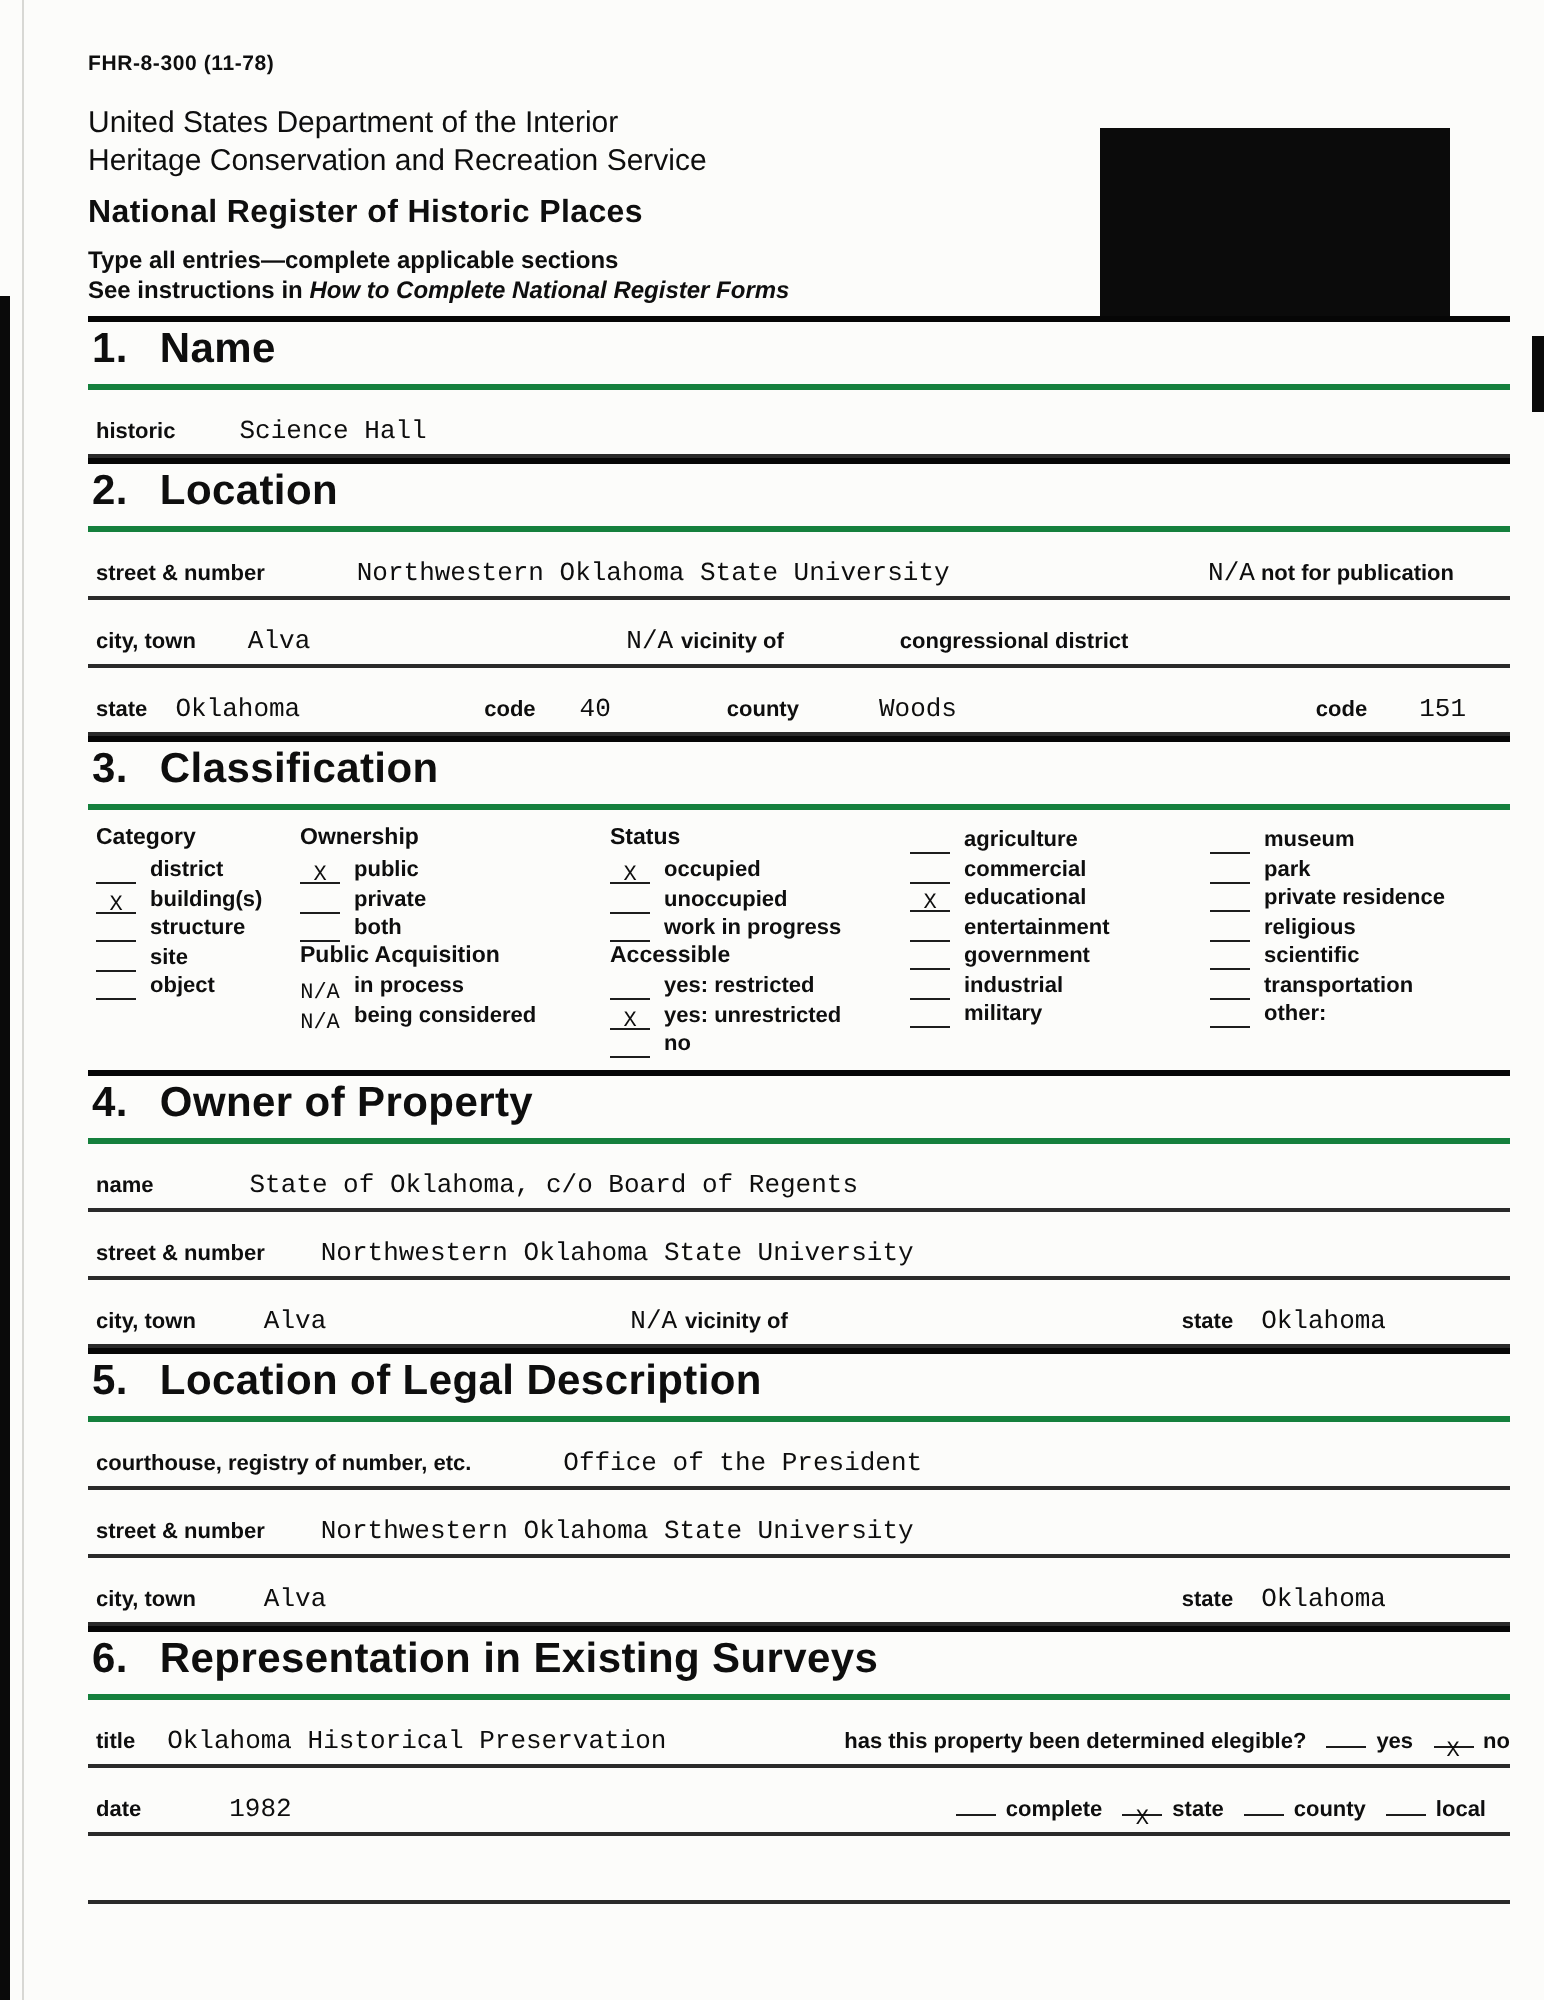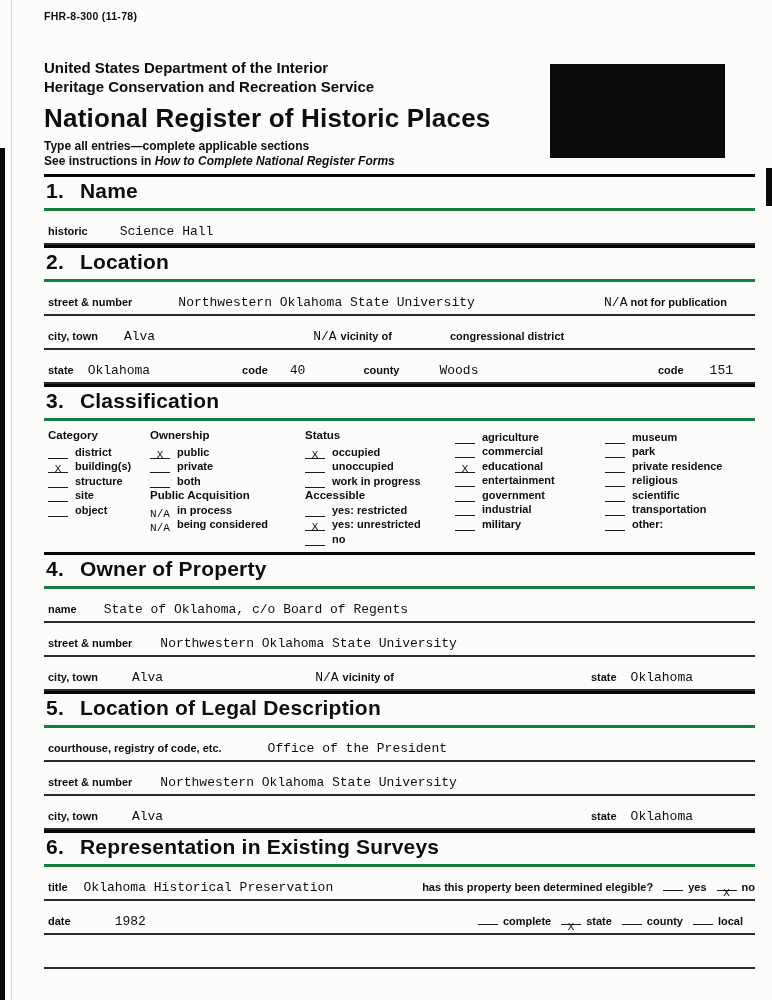--- a/index.html
+++ b/index.html
@@ -5,23 +5,23 @@
   html,body{margin:0;padding:0;}
   body{width:772px;height:1000px;background:#e9e9e7;overflow:hidden;
        font-family:"Liberation Sans",sans-serif;color:#0e0e0e;}
   .page{position:relative;width:772px;height:1000px;background:#fcfcfa;}
   
   .edge-left-bar{position:absolute;left:0;top:148px;bottom:0;width:5px;background:#0a0a0a;}
   .edge-left-line{position:absolute;left:11px;top:0;bottom:0;width:1px;background:#d8d8d4;}
   .edge-right-bar{position:absolute;right:0;top:168px;width:6px;height:38px;background:#0a0a0a;}
   .content{position:absolute;left:44px;top:0;width:711px;}
   
-  .form-number{margin-top:10px;font-size:10.5px;font-weight:bold;letter-spacing:.3px;}
-  .dept{margin-top:36px;font-size:15px;font-weight:bold;line-height:1.27;}
-  .big-title{margin-top:9px;font-size:26px;font-weight:bold;line-height:1.05;letter-spacing:.2px;}
+  .form-number{margin-top:26px;font-size:10.5px;font-weight:bold;letter-spacing:.3px;}
+  .dept{margin-top:14px;font-size:15px;font-weight:normal;line-height:1.27;}
+  .big-title{margin-top:9px;font-size:16px;font-weight:bold;line-height:1.05;letter-spacing:.2px;}
   .instr{margin-top:7px;font-size:12px;font-weight:bold;line-height:1.25;}
   .instr i{font-style:italic;}
   .black-box{position:absolute;left:550px;top:64px;width:175px;height:94px;background:#0b0b0b;}
   
   .sec{border-top:3px solid #060606;border-bottom:3px solid #15803d;
        padding:2px 0 5px 2px;font-size:21px;font-weight:bold;letter-spacing:.2px;}
   .sec .num{display:inline-block;margin-right:16px;}
   
   .frow{display:flex;align-items:baseline;border-bottom:2px solid #2a2a2a;
         padding:13px 0 2px 4px;min-height:17px;}
@@ -323,42 +323,42 @@
           </div>
         </div>
       </div>
     </div>
 
     <div class="sec">
       <span class="num">4.</span><span>Owner of Property</span>
     </div>
     <div class="frow">
       <span class="flabel">name</span>
-      <span class="fvalue" style="margin-left:27px;text-align:right;">State of Oklahoma, c/o Board of Regents</span>
+      <span class="fvalue" style="margin-left:48px;text-align:right;">State of Oklahoma, c/o Board of Regents</span>
     </div>
     <div class="frow">
       <span class="flabel">street &amp; number</span>
       <span class="fvalue" style="margin-left:28px;">Northwestern Oklahoma State University</span>
     </div>
     <div class="frow">
       <span class="flabel">city, town</span>
       <span class="fvalue" style="margin-left:34px;">Alva</span>
       <span class="fvalue" style="margin-left:152px;">N/A</span>
       <span class="flabel" style="margin-left:4px;">vicinity of</span>
       <span class="rgt" style="margin-right:62px;">
         <span class="flabel">state</span>
         <span class="fvalue" style="margin-left:14px;">Oklahoma</span>
       </span>
     </div>
 
     <div class="sec">
       <span class="num">5.</span><span>Location of Legal Description</span>
     </div>
     <div class="frow">
-      <span class="flabel">courthouse, registry of code, etc.</span>
+      <span class="flabel">courthouse, registry of number, etc.</span>
       <span class="fvalue" style="margin-left:46px;">Office of the President</span>
     </div>
     <div class="frow">
       <span class="flabel">street &amp; number</span>
       <span class="fvalue" style="margin-left:28px;">Northwestern Oklahoma State University</span>
     </div>
     <div class="frow">
       <span class="flabel">city, town</span>
       <span class="fvalue" style="margin-left:34px;">Alva</span>
       <span class="rgt" style="margin-right:62px;">

